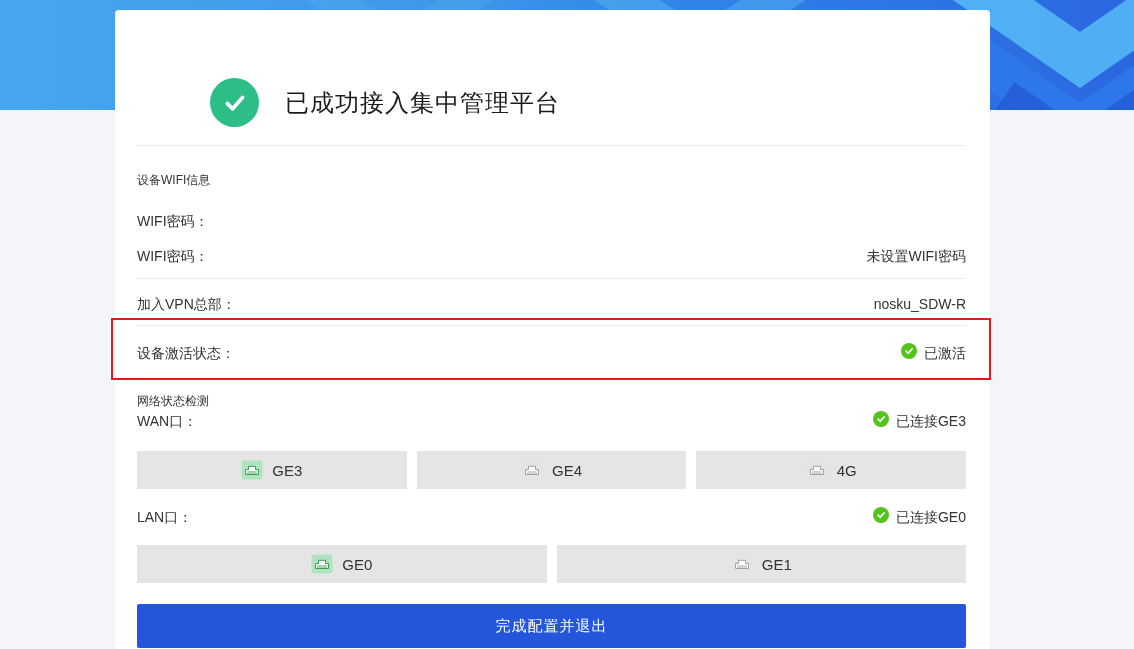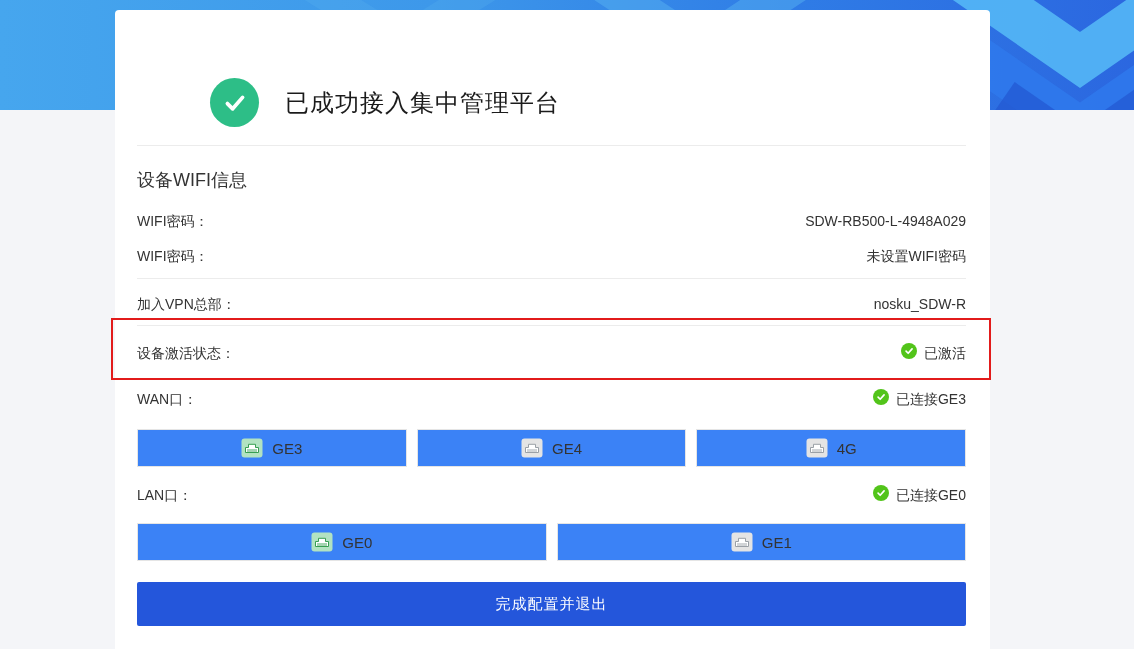--- a/index.html
+++ b/index.html
@@ -20,41 +20,41 @@
   .big-check { width:49px; height:49px; border-radius:50%; background:#2dbe87;
                display:flex; align-items:center; justify-content:center; flex:0 0 49px; }
   .page-title { margin-left:26px; font-size:24px; color:#1b1b1b; letter-spacing:1px; }
 
   .divider { height:1px; background:#ececec; }
   .d1 { margin-top:18px; }
   .d2 { margin-top:12px; }
   .d3 { margin-top:11px; }
   .d4 { margin-top:16px; }
 
-  .section-header { font-size:18px; color:#333; line-height:20px; }
+  .section-header { font-size:12px; color:#333; line-height:20px; }
   .sh-wifi { margin-top:24px; }
   .sh-net  { margin-top:11px; }
 
   .kv-row { display:flex; justify-content:space-between; align-items:center;
             font-size:14px; color:#333; line-height:20px; }
   .r-name { margin-top:21px; }
   .r-pass { margin-top:15px;text-align:right; }
   .r-vpn  { margin-top:15px; }
   .r-act  { margin-top:17px;gap:36px; }
-  .r-wan  { margin-top:9px;  }
+  .r-wan  {  }
   .r-lan  { margin-top:18px; }
 
   .status { display:flex; align-items:flex-start; gap:7px; }
   .ok-badge { width:16px; height:16px; border-radius:50%; background:#52c41a;
               display:inline-flex; align-items:center; justify-content:center; flex:0 0 16px; }
 
   .ports { display:flex; gap:10px; height:38px; }
   .p-wan { margin-top:20px; }
   .p-lan { margin-top:18px; }
-  .port-box { flex:1; border:1px solid #e5e5e5; background:#3b82f6; display:flex;
+  .port-box { flex:1; border:1px solid #e5e5e5; background:#e5e5e5; display:flex;
               align-items:center; justify-content:center; gap:9px;
               font-size:15px; color:#333; }
 
   .finish-btn { display:block; width:100%; height:44px; margin-top:21px;
                 background:#2456db; color:#ffffff; font-size:15px; letter-spacing:1px;
                 border:none; border-radius:2px; cursor:pointer;
                 font-family:"Liberation Sans","DejaVu Sans",sans-serif; }
 
   
   .red-box { position:absolute; left:111px; top:318px; width:880px; height:62px;
@@ -85,21 +85,20 @@
       </span>
       <span class="page-title">已成功接入集中管理平台</span>
     </div>
 
     <div class="divider d1"></div>
 
     <div class="section-header sh-wifi">设备WIFI信息</div>
 
     <div class="kv-row r-name">
       <span>WIFI密码：</span>
-      <span>SDW-RB500-L-4948A029</span>
     </div>
 
     <div class="kv-row r-pass">
       <span>WIFI密码：</span>
       <span>未设置WIFI密码</span>
     </div>
 
     <div class="divider d2"></div>
 
     <div class="kv-row r-vpn">
@@ -116,20 +115,21 @@
           <svg width="10" height="10" viewBox="0 0 12 12">
             <path d="M2.5 6.2 L5 8.7 L9.7 3.4" fill="none" stroke="#ffffff" stroke-width="2" stroke-linecap="round" stroke-linejoin="round"></path>
           </svg>
         </span>
         <span>已激活</span>
       </span>
     </div>
 
     <div class="divider d4"></div>
 
+    <div class="section-header sh-net">网络状态检测</div>
 
     <div class="kv-row r-wan">
       <span>WAN口：</span>
       <span class="status">
         <span class="ok-badge">
           <svg width="10" height="10" viewBox="0 0 12 12">
             <path d="M2.5 6.2 L5 8.7 L9.7 3.4" fill="none" stroke="#ffffff" stroke-width="2" stroke-linecap="round" stroke-linejoin="round"></path>
           </svg>
         </span>
         <span>已连接GE3</span>

